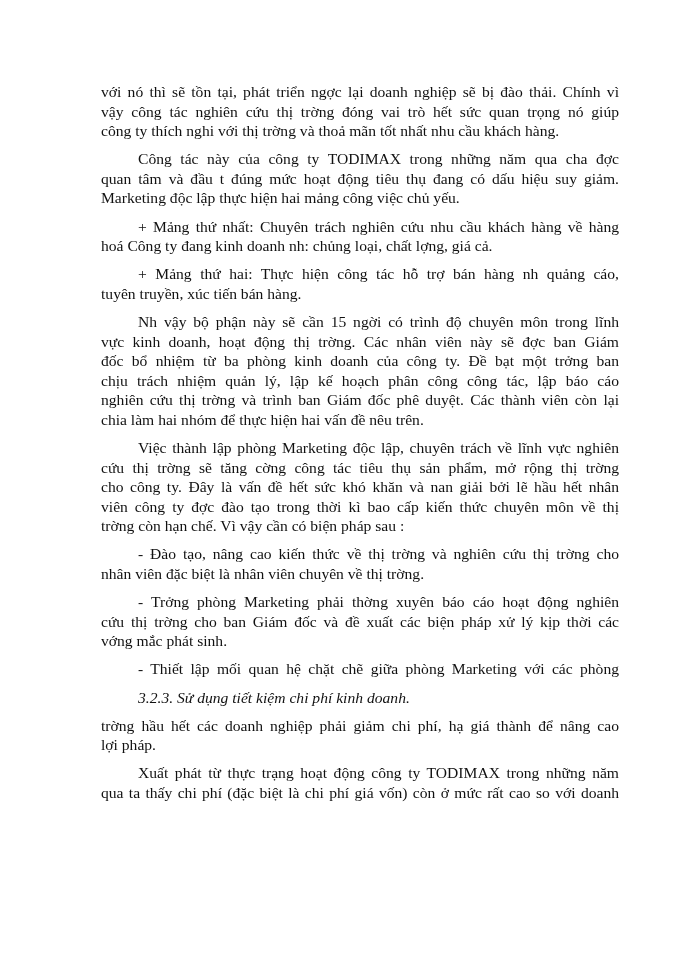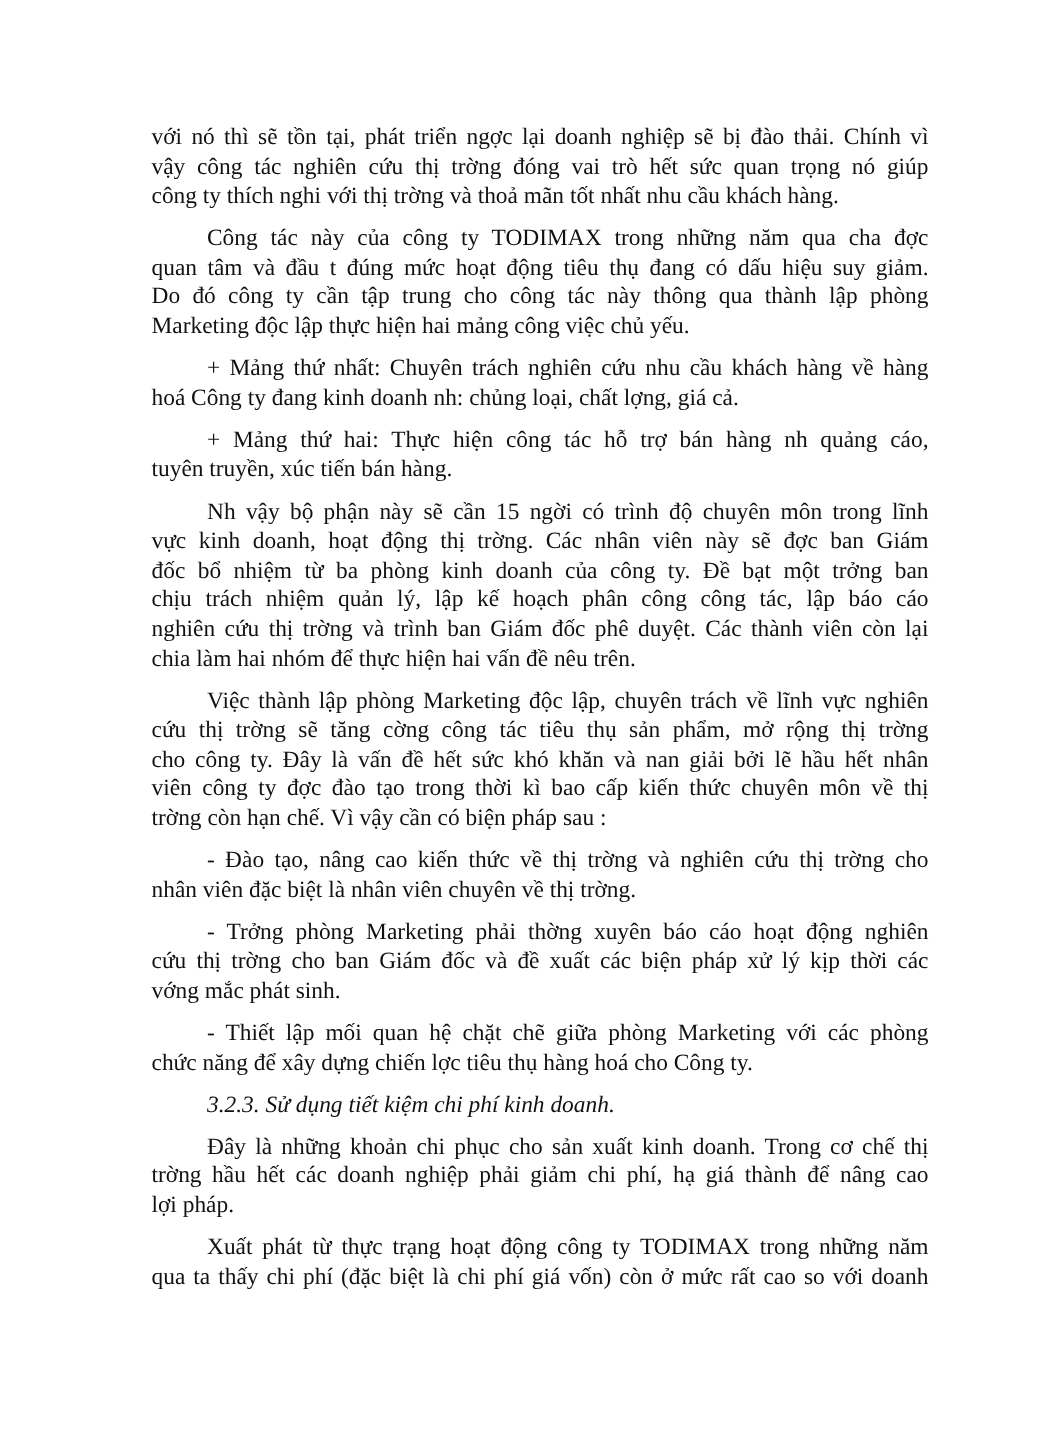--- a/index.html
+++ b/index.html
@@ -51,21 +51,20 @@
 
 <div class="page" id="page">
     <div class="para">
       <span class="line">với nó thì sẽ tồn tại, phát triển ngợc   lại doanh nghiệp sẽ bị đào thải. Chính vì</span>
       <span class="line">vậy công tác nghiên cứu thị trờng   đóng vai trò hết sức quan trọng nó giúp</span>
       <span class="line last">công ty thích nghi với thị trờng   và thoả mãn tốt nhất nhu cầu khách hàng.</span>
     </div>
     <div class="para">
       <span class="line first-indent">Công tác này của công ty TODIMAX trong những năm qua cha   đợc</span>
       <span class="line">quan tâm và đầu t   đúng mức hoạt động tiêu thụ đang có dấu hiệu suy giảm.</span>
-      <span class="line">Do đó công ty cần tập trung cho công tác này thông qua thành lập phòng</span>
       <span class="line last">Marketing độc lập thực hiện hai mảng công việc chủ yếu.</span>
     </div>
     <div class="para">
       <span class="line first-indent">+ Mảng thứ nhất: Chuyên trách nghiên cứu nhu cầu khách hàng về hàng</span>
       <span class="line last">hoá Công ty đang kinh doanh nh:   chủng loại, chất lợng,   giá cả.</span>
     </div>
     <div class="para">
       <span class="line first-indent">+ Mảng thứ hai: Thực hiện công tác hỗ trợ bán hàng nh   quảng cáo,</span>
       <span class="line last">tuyên truyền, xúc tiến bán hàng.</span>
     </div>
@@ -88,27 +87,25 @@
       <span class="line first-indent">-  Đào tạo, nâng cao kiến thức về thị trờng   và nghiên cứu thị trờng   cho</span>
       <span class="line last">nhân viên đặc biệt là nhân viên chuyên về thị trờng.</span>
     </div>
     <div class="para">
       <span class="line first-indent">- Trởng   phòng Marketing phải thờng   xuyên báo cáo hoạt động nghiên</span>
       <span class="line">cứu thị trờng   cho ban Giám đốc và đề xuất các biện pháp xử lý kịp thời các</span>
       <span class="line last">vớng   mắc phát sinh.</span>
     </div>
     <div class="para">
       <span class="line first-indent">- Thiết lập mối quan hệ chặt chẽ giữa phòng Marketing với các phòng</span>
-      <span class="line last">chức năng để xây dựng chiến lợc   tiêu thụ hàng hoá cho Công ty.</span>
     </div>
     <div class="para heading">
       <span class="line first-indent last last">3.2.3. Sử dụng tiết kiệm chi phí kinh doanh.</span>
     </div>
     <div class="para">
-      <span class="line first-indent">Đây là những khoản chi phục cho sản xuất kinh doanh. Trong cơ chế thị</span>
       <span class="line">trờng   hầu hết các doanh nghiệp phải giảm chi phí, hạ giá thành để nâng cao</span>
       <span class="line last">lợi pháp.</span>
     </div>
     <div class="para">
       <span class="line first-indent">Xuất phát từ thực trạng hoạt động công ty TODIMAX trong những năm</span>
       <span class="line">qua ta thấy chi phí (đặc biệt là chi phí giá vốn) còn ở mức rất cao so với doanh</span>
     </div>
   </div>
 
 </body></html>

